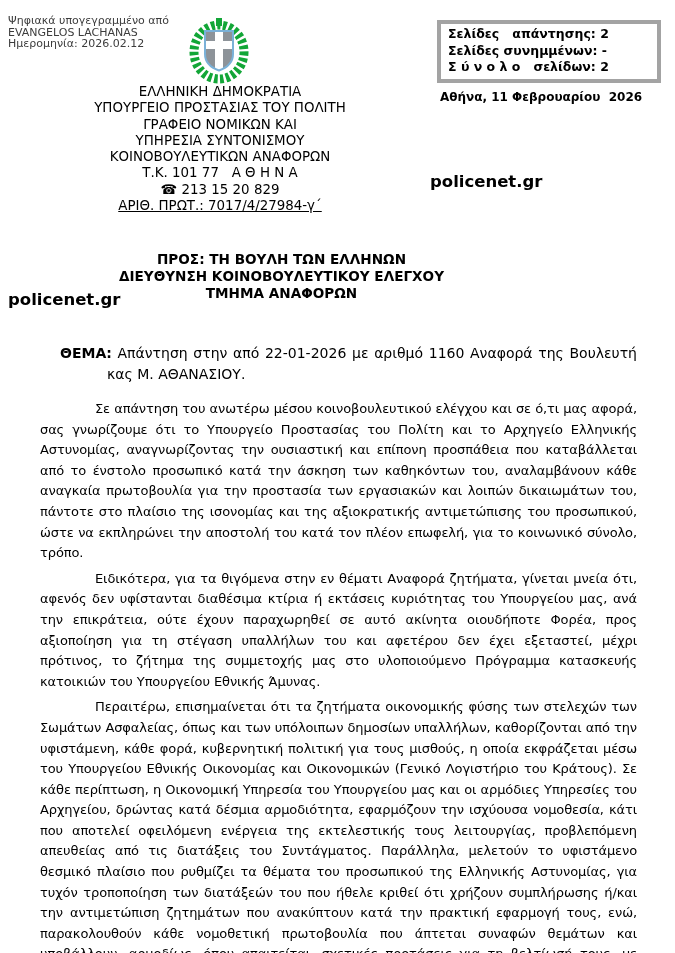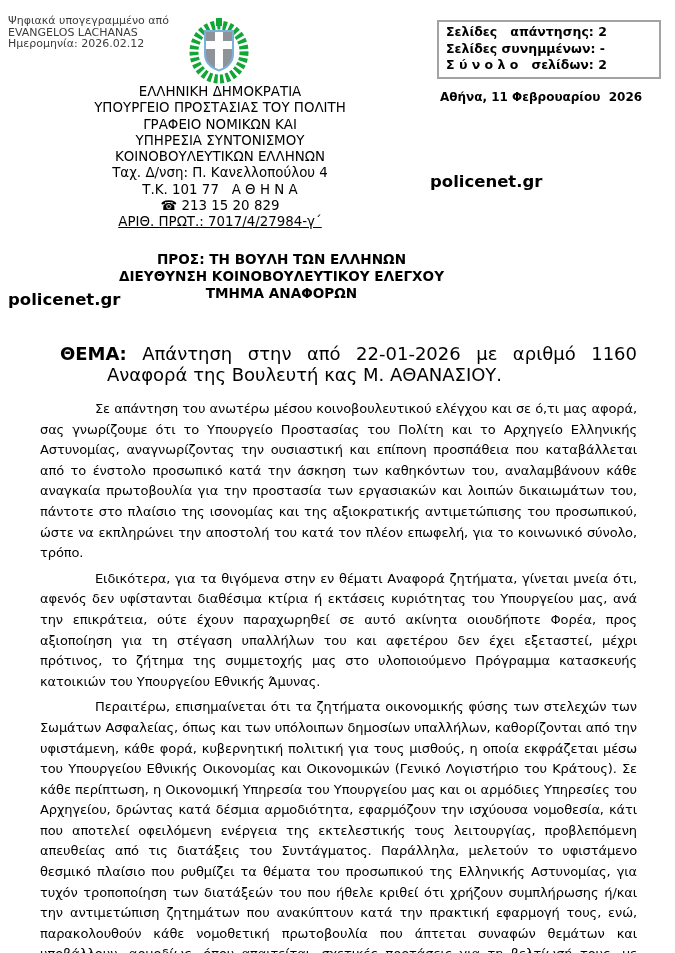--- a/index.html
+++ b/index.html
@@ -7,39 +7,39 @@
     position:relative;width:675px;height:953px;background:#ffffff;
     font-family:"DejaVu Sans",sans-serif;color:#000;overflow:hidden;
   }
   .pre{white-space:pre-wrap;}
   .sig{
     position:absolute;left:8px;top:15px;font-size:11px;line-height:11.5px;color:#3c3c3c;
   }
   .emblem{position:absolute;left:183px;top:15px;width:72px;height:70px;}
   .pagesbox{
     position:absolute;left:437px;top:20px;width:224px;box-sizing:border-box;
-    border:2px solid #a3a3a3;padding:2px 7px 3px;font-weight:bold;font-size:12.5px;line-height:16.5px;
+    border:4px solid #a3a3a3;padding:2px 7px 3px;font-weight:bold;font-size:12.5px;line-height:16.5px;
   }
   .hdr{
     position:absolute;left:10px;top:84px;width:420px;text-align:center;
     font-weight:normal;font-size:13.4px;line-height:16.3px;
   }
   .hdr .prot span{text-decoration:underline;}
   .date{
     position:absolute;left:440px;top:90px;font-weight:bold;font-size:12px;white-space:pre;
   }
   .pnet-r{position:absolute;left:430px;top:172px;font-weight:bold;font-size:16.5px;}
   .pnet-l{position:absolute;left:8px;top:290px;font-weight:bold;font-size:16.5px;}
   .pros{
     position:absolute;left:0;top:251px;width:563px;text-align:center;
     font-weight:bold;font-size:13.6px;line-height:16.8px;
   }
   .thema{
     position:absolute;left:60px;top:343px;width:577px;
-    font-size:18px;line-height:21px;text-align:justify;
+    font-size:14px;line-height:21px;text-align:justify;
     padding-left:47px;text-indent:-47px;box-sizing:border-box;
   }
   .thema b{font-weight:bold;}
   .bodytext{
     position:absolute;left:40px;top:399px;width:597px;
     font-size:13px;line-height:20.6px;text-align:justify;letter-spacing:-0.1px;
   }
   .bodytext p{margin:0 0 5px;text-indent:55px;}
 </style>
 </head>
@@ -74,22 +74,21 @@
     <div class="pre">Σελίδες   απάντησης: 2</div>
     <div class="pre">Σελίδες συνημμένων: -</div>
     <div class="pre">Σ ύ ν ο λ ο   σελίδων: 2</div>
   </div>
 
   <div class="hdr">
     <div>ΕΛΛΗΝΙΚΗ ΔΗΜΟΚΡΑΤΙΑ</div>
     <div>ΥΠΟΥΡΓΕΙΟ ΠΡΟΣΤΑΣΙΑΣ ΤΟΥ ΠΟΛΙΤΗ</div>
     <div>ΓΡΑΦΕΙΟ ΝΟΜΙΚΩΝ ΚΑΙ</div>
     <div>ΥΠΗΡΕΣΙΑ ΣΥΝΤΟΝΙΣΜΟΥ</div>
-    <div>ΚΟΙΝΟΒΟΥΛΕΥΤΙΚΩΝ ΕΛΛΗΝΩΝ</div>
-    <div>Ταχ. Δ/νση: Π. Κανελλοπούλου 4</div>
+    <div>ΚΟΙΝΟΒΟΥΛΕΥΤΙΚΩΝ ΑΝΑΦΟΡΩΝ</div>
     <div class="pre">Τ.Κ. 101 77   Α Θ Η Ν Α</div>
     <div>☎ 213 15 20 829</div>
     <div class="prot"><span>ΑΡΙΘ. ΠΡΩΤ.: 7017/4/27984-γ΄</span></div>
   </div>
 
   <div class="date">Αθήνα, 11 Φεβρουαρίου  2026</div>
 
   <div class="pnet-r">policenet.gr</div>
 
   <div class="pros">

